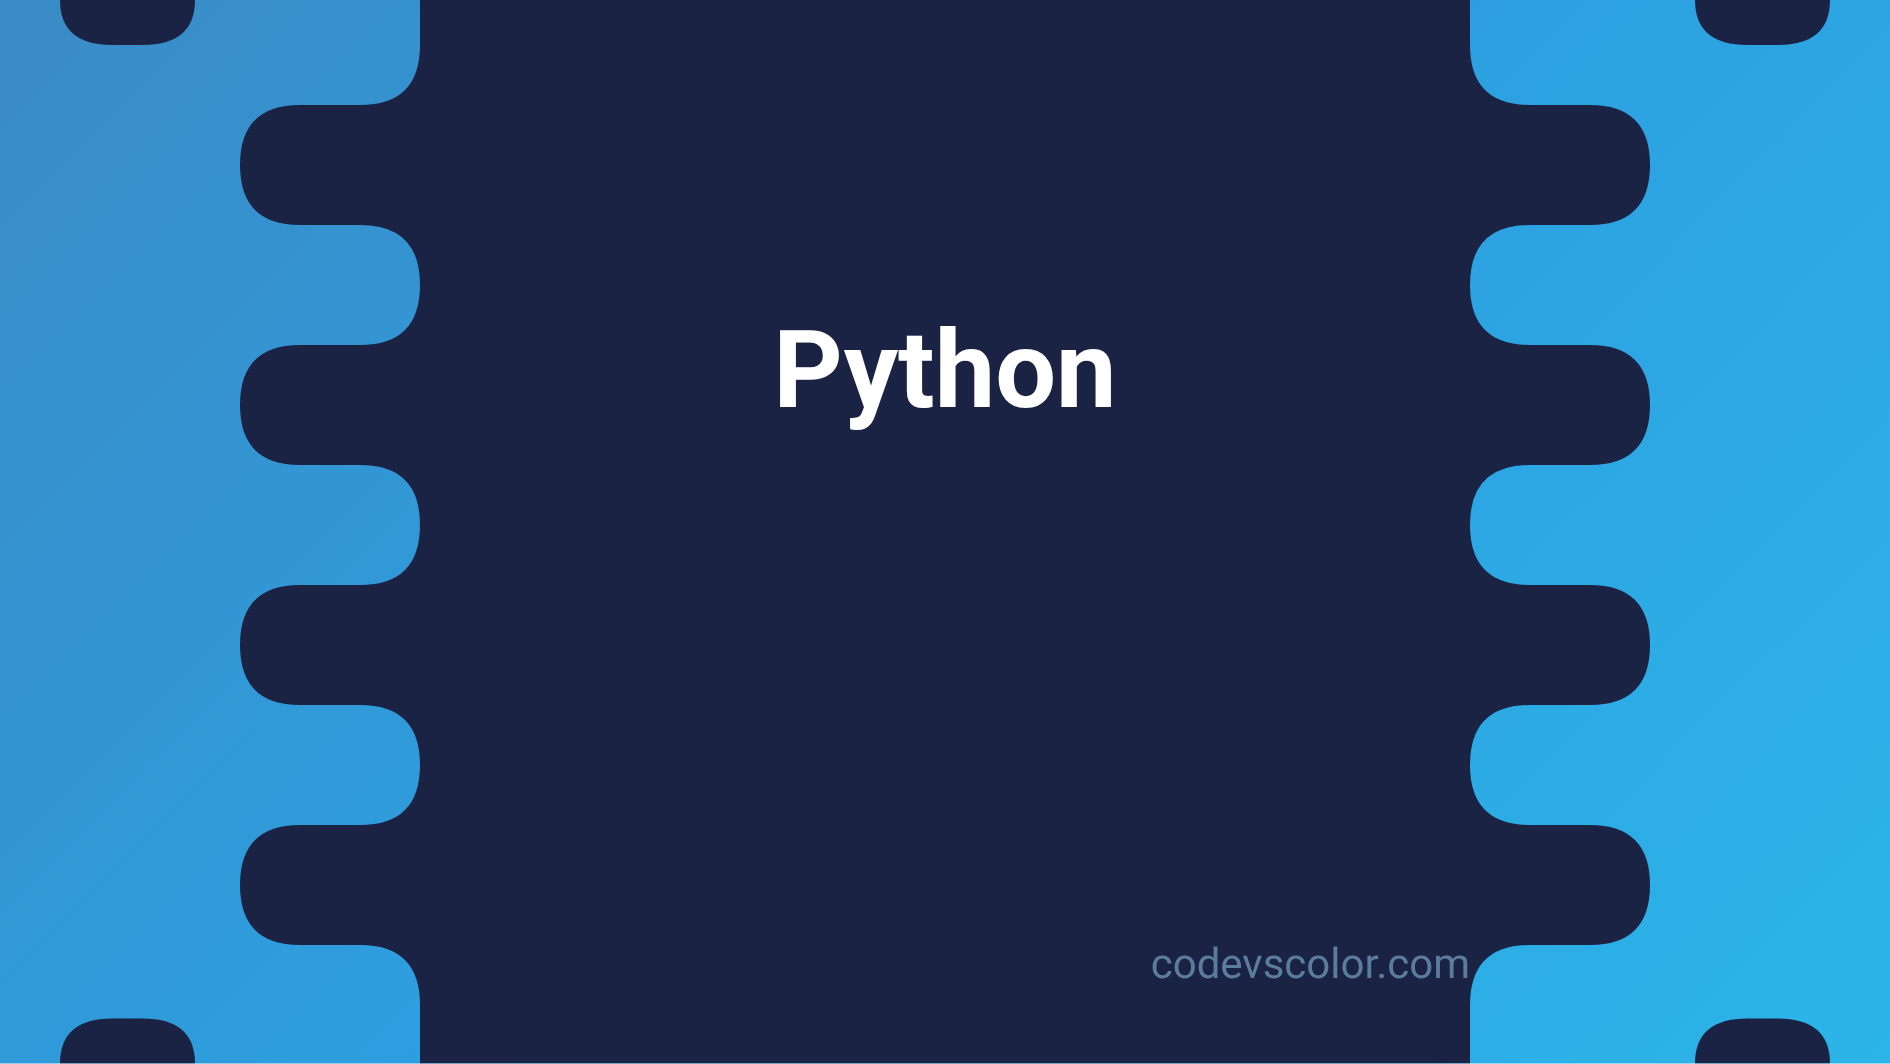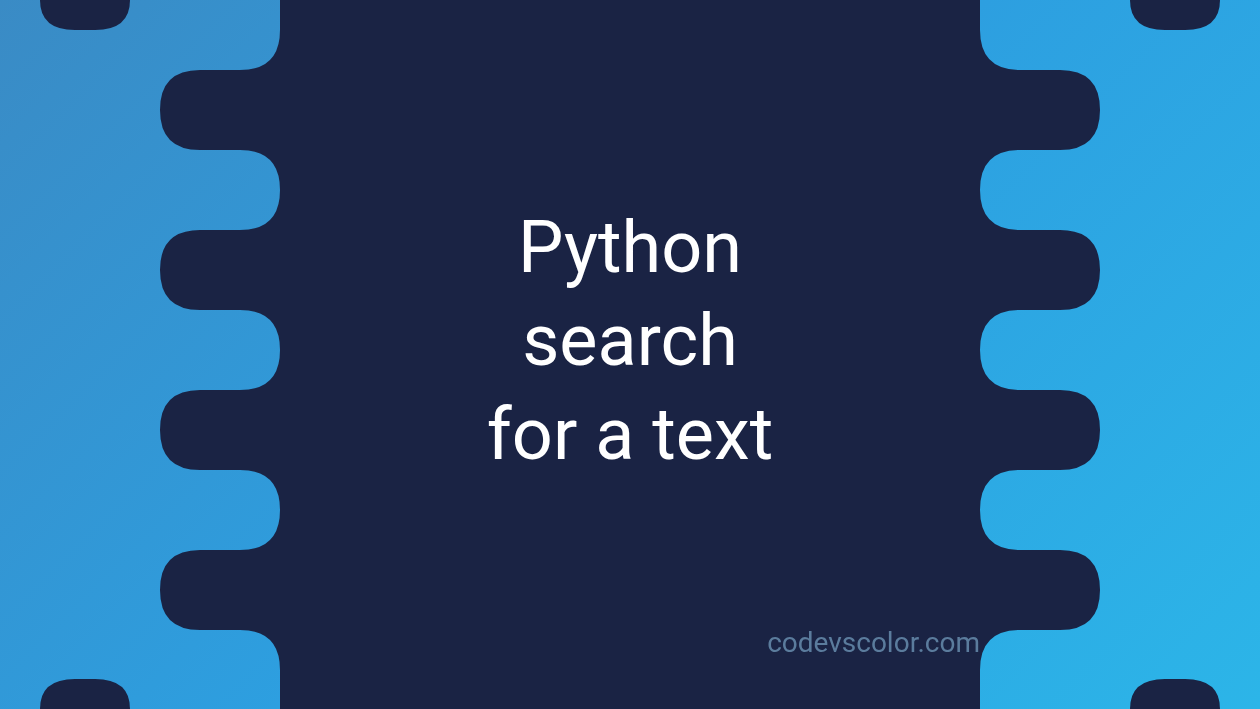--- a/index.html
+++ b/index.html
@@ -30,21 +30,21 @@
       height: 100%;
     }
     
     .title-text {
       position: absolute;
       top: 50%;
       left: 50%;
       transform: translate(-50%, -55%);
       color: #ffffff;
       font-size: 72px;
-      font-weight: 400;
+      font-weight: 700;
       text-align: center;
       line-height: 1.3;
       z-index: 10;
       width: 100%;
     }
     
     .watermark {
       position: absolute;
       bottom: 50px;
       right: 280px;
@@ -148,19 +148,19 @@
       L 1220 709
       Q 1220 679 1185 679
       L 1165 679
       Q 1130 679 1130 709
       Z
     "></path>
   </svg>
 
   <div class="title-text">
     <span>Python</span><br>
-    <span>search</span><br>
-    <span>for a text</span><br>
+    <br>
+    <br>
   </div>
 
   <div class="watermark">codevscolor.com</div>
 
 </div>
 
 </body></html>

